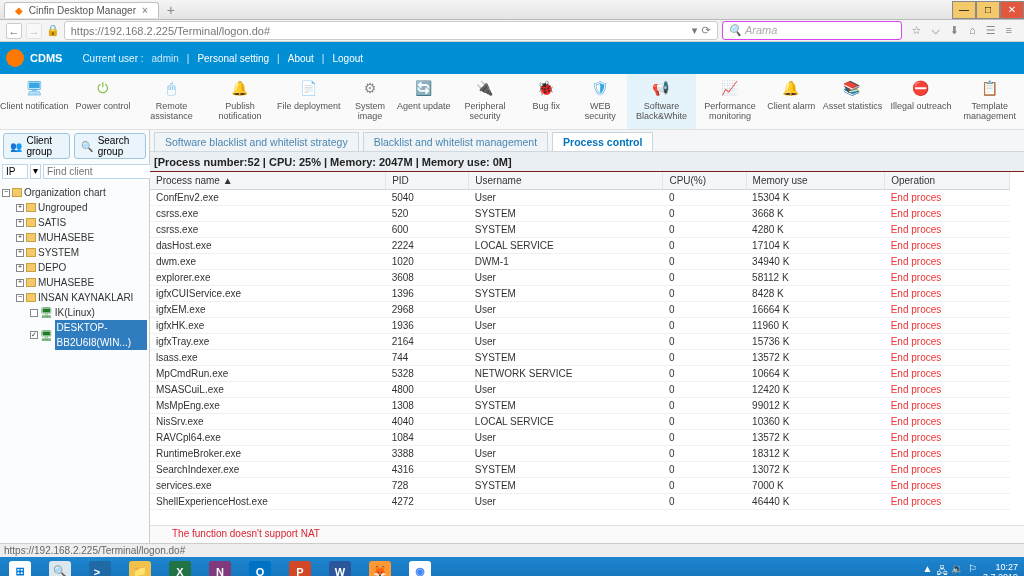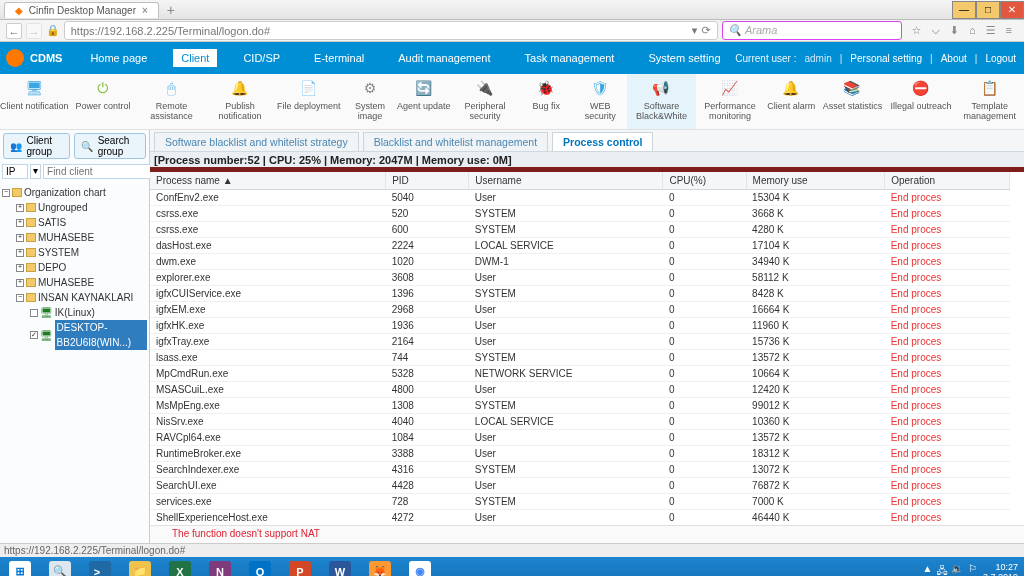--- a/index.html
+++ b/index.html
@@ -57,21 +57,21 @@
 .tree .comp { color:#1d7c22; font-size:10px;}
 .tree .lvl1 { margin-left: 0; }
 .tree .lvl2 { margin-left: 14px; }
 .tree .lvl3 { margin-left: 28px; }
 
 
 .content { flex:1; display:flex; flex-direction:column; }
 .sub-tabs { height:22px; background:#f4f6f8; border-bottom:1px solid #cfd8de; display:flex; align-items:flex-end; padding-left:4px; font-size:10.5px; }
 .sub-tab { padding:3px 10px; border:1px solid #cbd5dc; background:#f0f4f7; margin-right:4px; color:#4a86b1; border-bottom:none;}
 .sub-tab.active { background:#fff; color:#0074bd; font-weight:bold; }
-.summary { height:20px; background:#e9eff3; border-bottom:5px solid #7f1d1d; display:flex; align-items:center; font-size:11px; font-weight:bold; color:#222; padding:0 4px;}
+.summary { height:20px; background:#e9eff3; border-bottom:1px solid #7f1d1d; display:flex; align-items:center; font-size:11px; font-weight:bold; color:#222; padding:0 4px;}
 .table-wrap { flex:1; overflow:auto; position:relative; }
 table { border-collapse:collapse; width: 860px; }
 th { text-align:left; font-size:10px; font-weight:normal; color:#333; background:#f4f6f8; border-bottom:1px solid #d0d7dd; border-right:1px solid #e0e5ea; padding:3px 6px; position:sticky; top:0; }
 td { font-size:10px; color:#333; border-bottom:1px solid #eef1f4; padding:2px 6px; height:14px; }
 td.end { color:#e33; cursor:pointer; }
 .nat-msg { height:18px; background:#fafafa; border-top:1px solid #e0e0e0; color:#d23; font-size:10px; padding:2px 22px; }
 
 
 .browser-status { height: 14px; background:#eee; border-top:1px solid #ccc; font-size:10px; color:#666; padding:0 4px; display:flex; align-items:center; }
 .taskbar { height:29px; background:linear-gradient(#1d85d0,#1570b5); display:flex; align-items:center; color:#fff; }
@@ -119,29 +119,20 @@
     <span>⬇</span>
     <span>⌂</span>
     <span>☰</span>
     <span>≡</span>
   </div>
 </div>
 
 <div class="blue-hdr">
   <div class="logo"></div>
   <span class="brand">CDMS</span>
-  <div class="main-nav" id="main-nav">
-      <div class="nav-item">Home page</div>
-      <div class="nav-item active">Client</div>
-      <div class="nav-item">CID/SP</div>
-      <div class="nav-item">E-terminal</div>
-      <div class="nav-item">Audit management</div>
-      <div class="nav-item">Task management</div>
-      <div class="nav-item">System setting</div>
-    </div>
   <div class="user-area">
     <span class="cu">Current user :</span>
     <span>admin</span>
     <span>|</span>
     <a>Personal setting</a>
     <span>|</span>
     <a>About</a>
     <span>|</span>
     <a>Logout</a>
   </div>
@@ -445,28 +436,20 @@
             </tr>
             <tr>
               <td>SearchIndexer.exe</td>
               <td>4316</td>
               <td>SYSTEM</td>
               <td>0</td>
               <td>13072 K</td>
               <td class="end">End proces</td>
             </tr>
             <tr>
-              <td>SearchUI.exe</td>
-              <td>4428</td>
-              <td>User</td>
-              <td>0</td>
-              <td>76872 K</td>
-              <td class="end">End proces</td>
-            </tr>
-            <tr>
               <td>services.exe</td>
               <td>728</td>
               <td>SYSTEM</td>
               <td>0</td>
               <td>7000 K</td>
               <td class="end">End proces</td>
             </tr>
             <tr>
               <td>ShellExperienceHost.exe</td>
               <td>4272</td>

